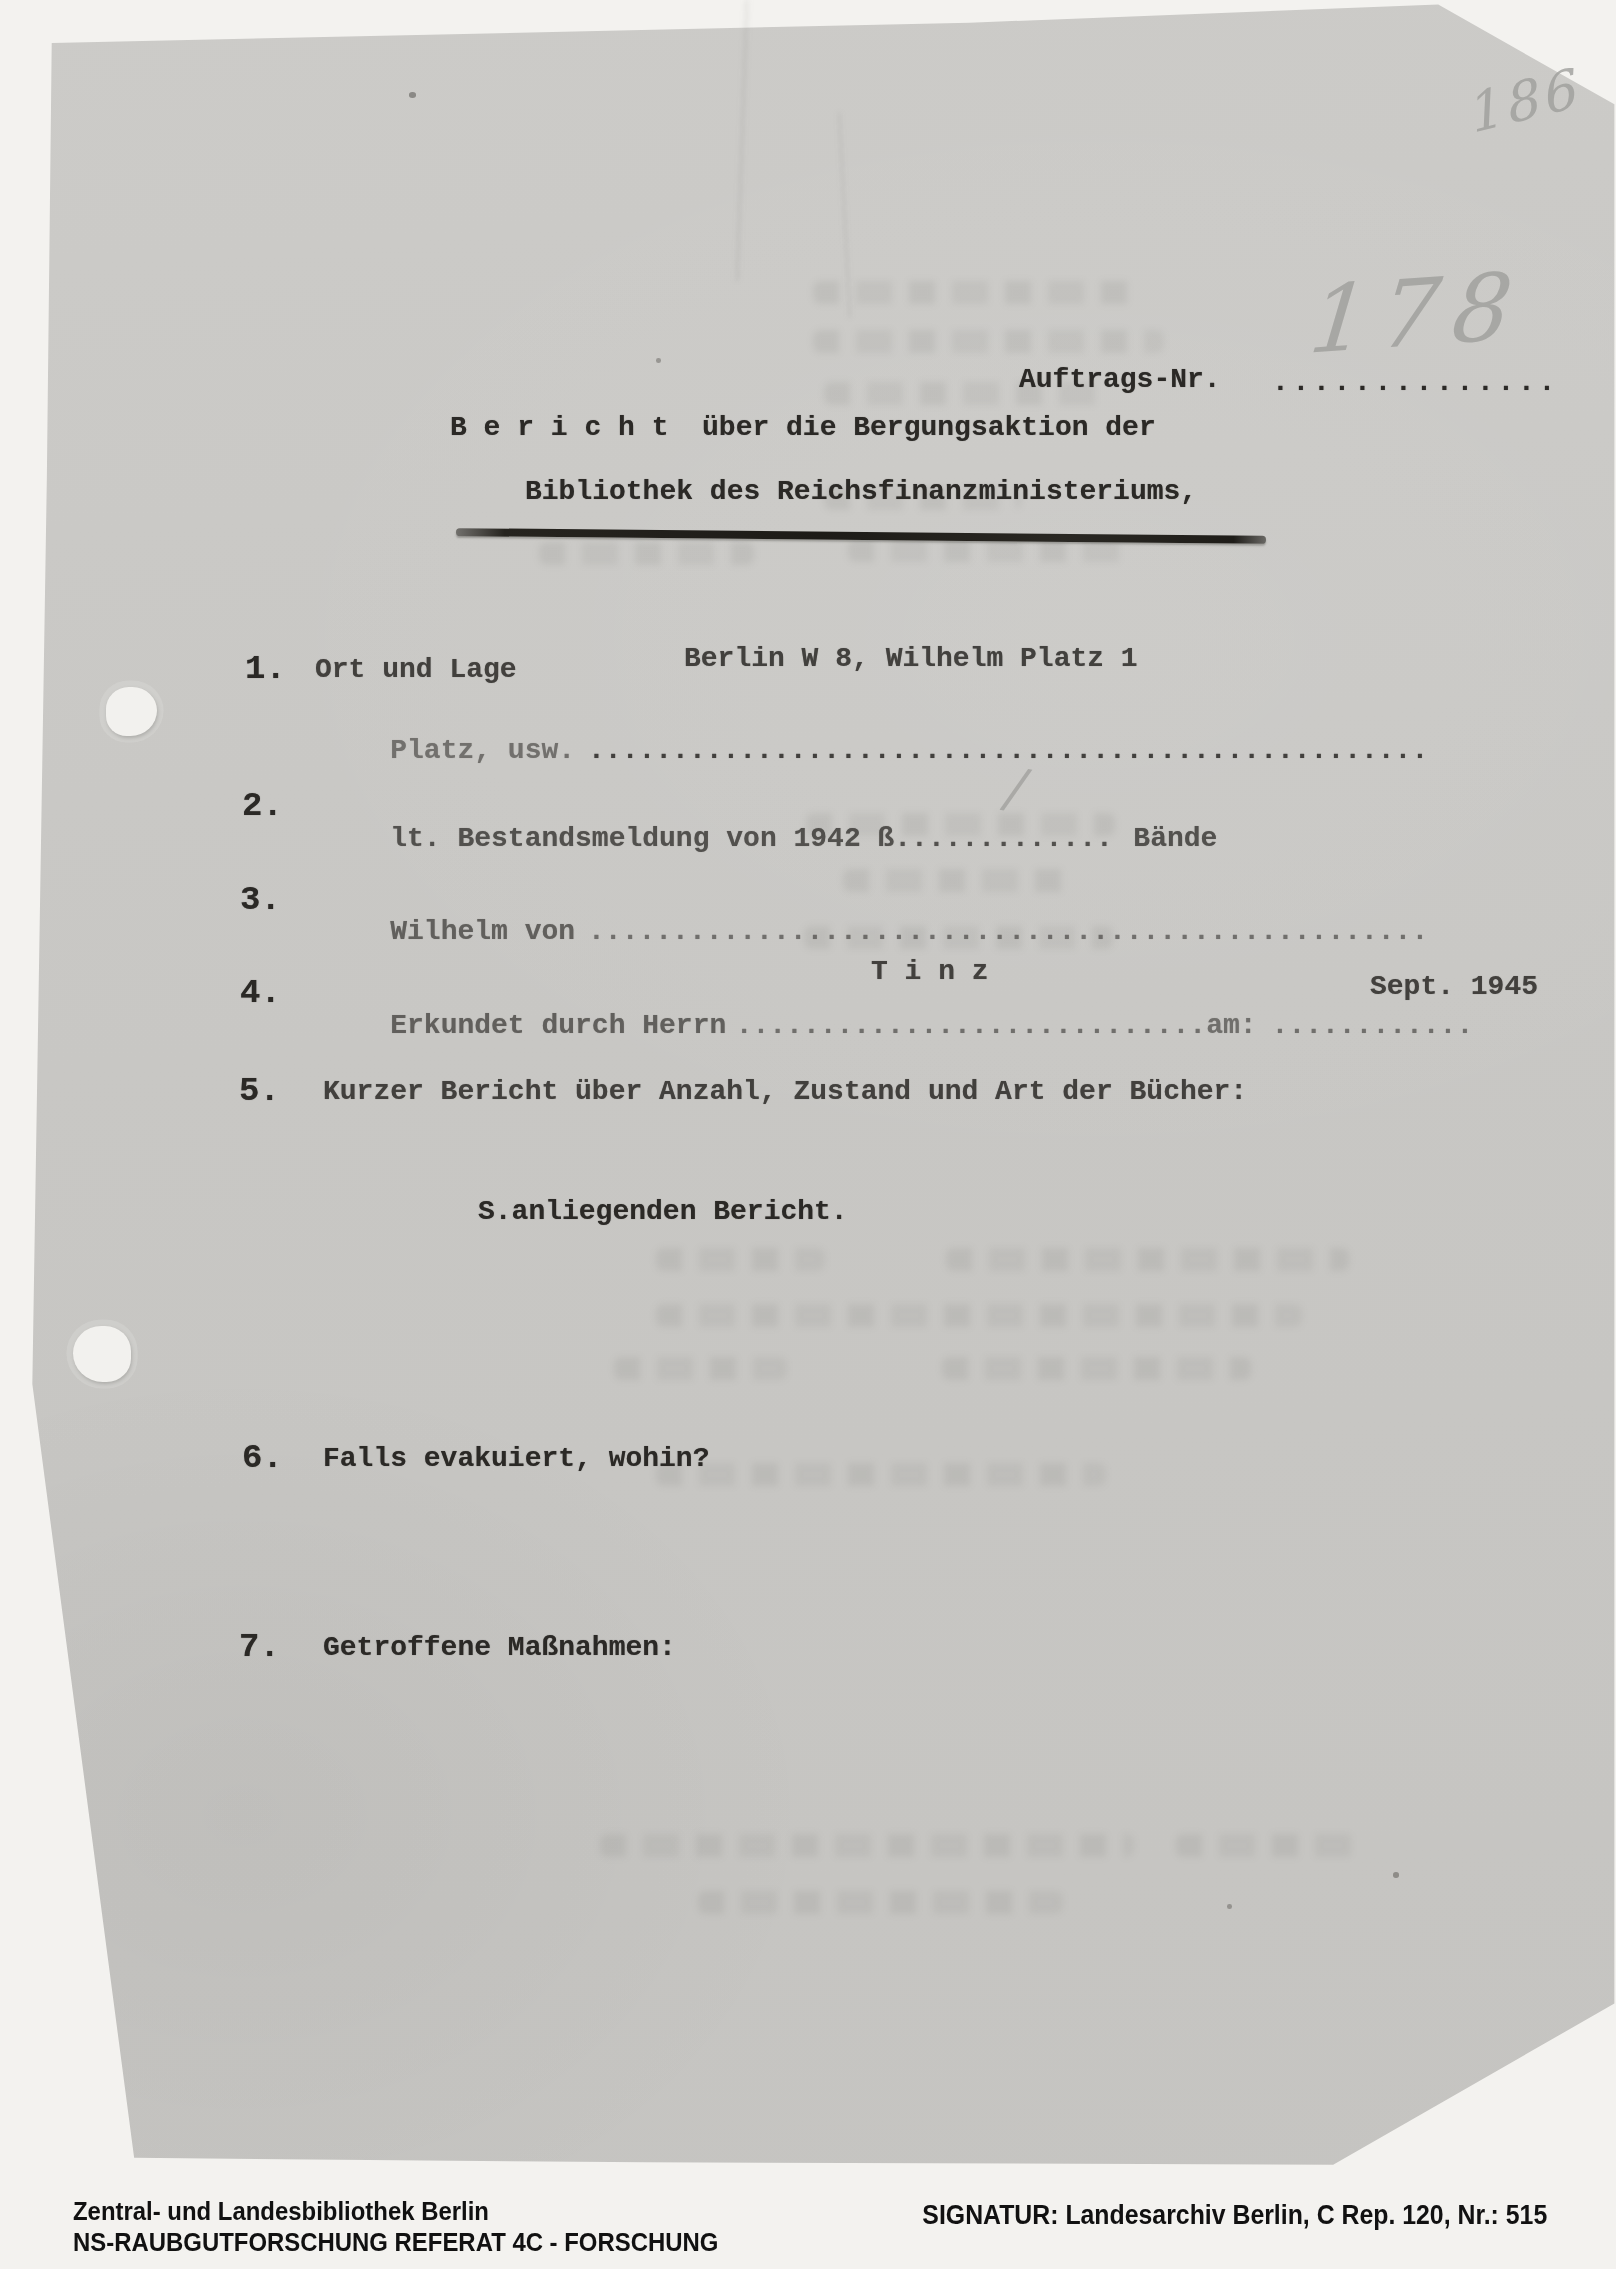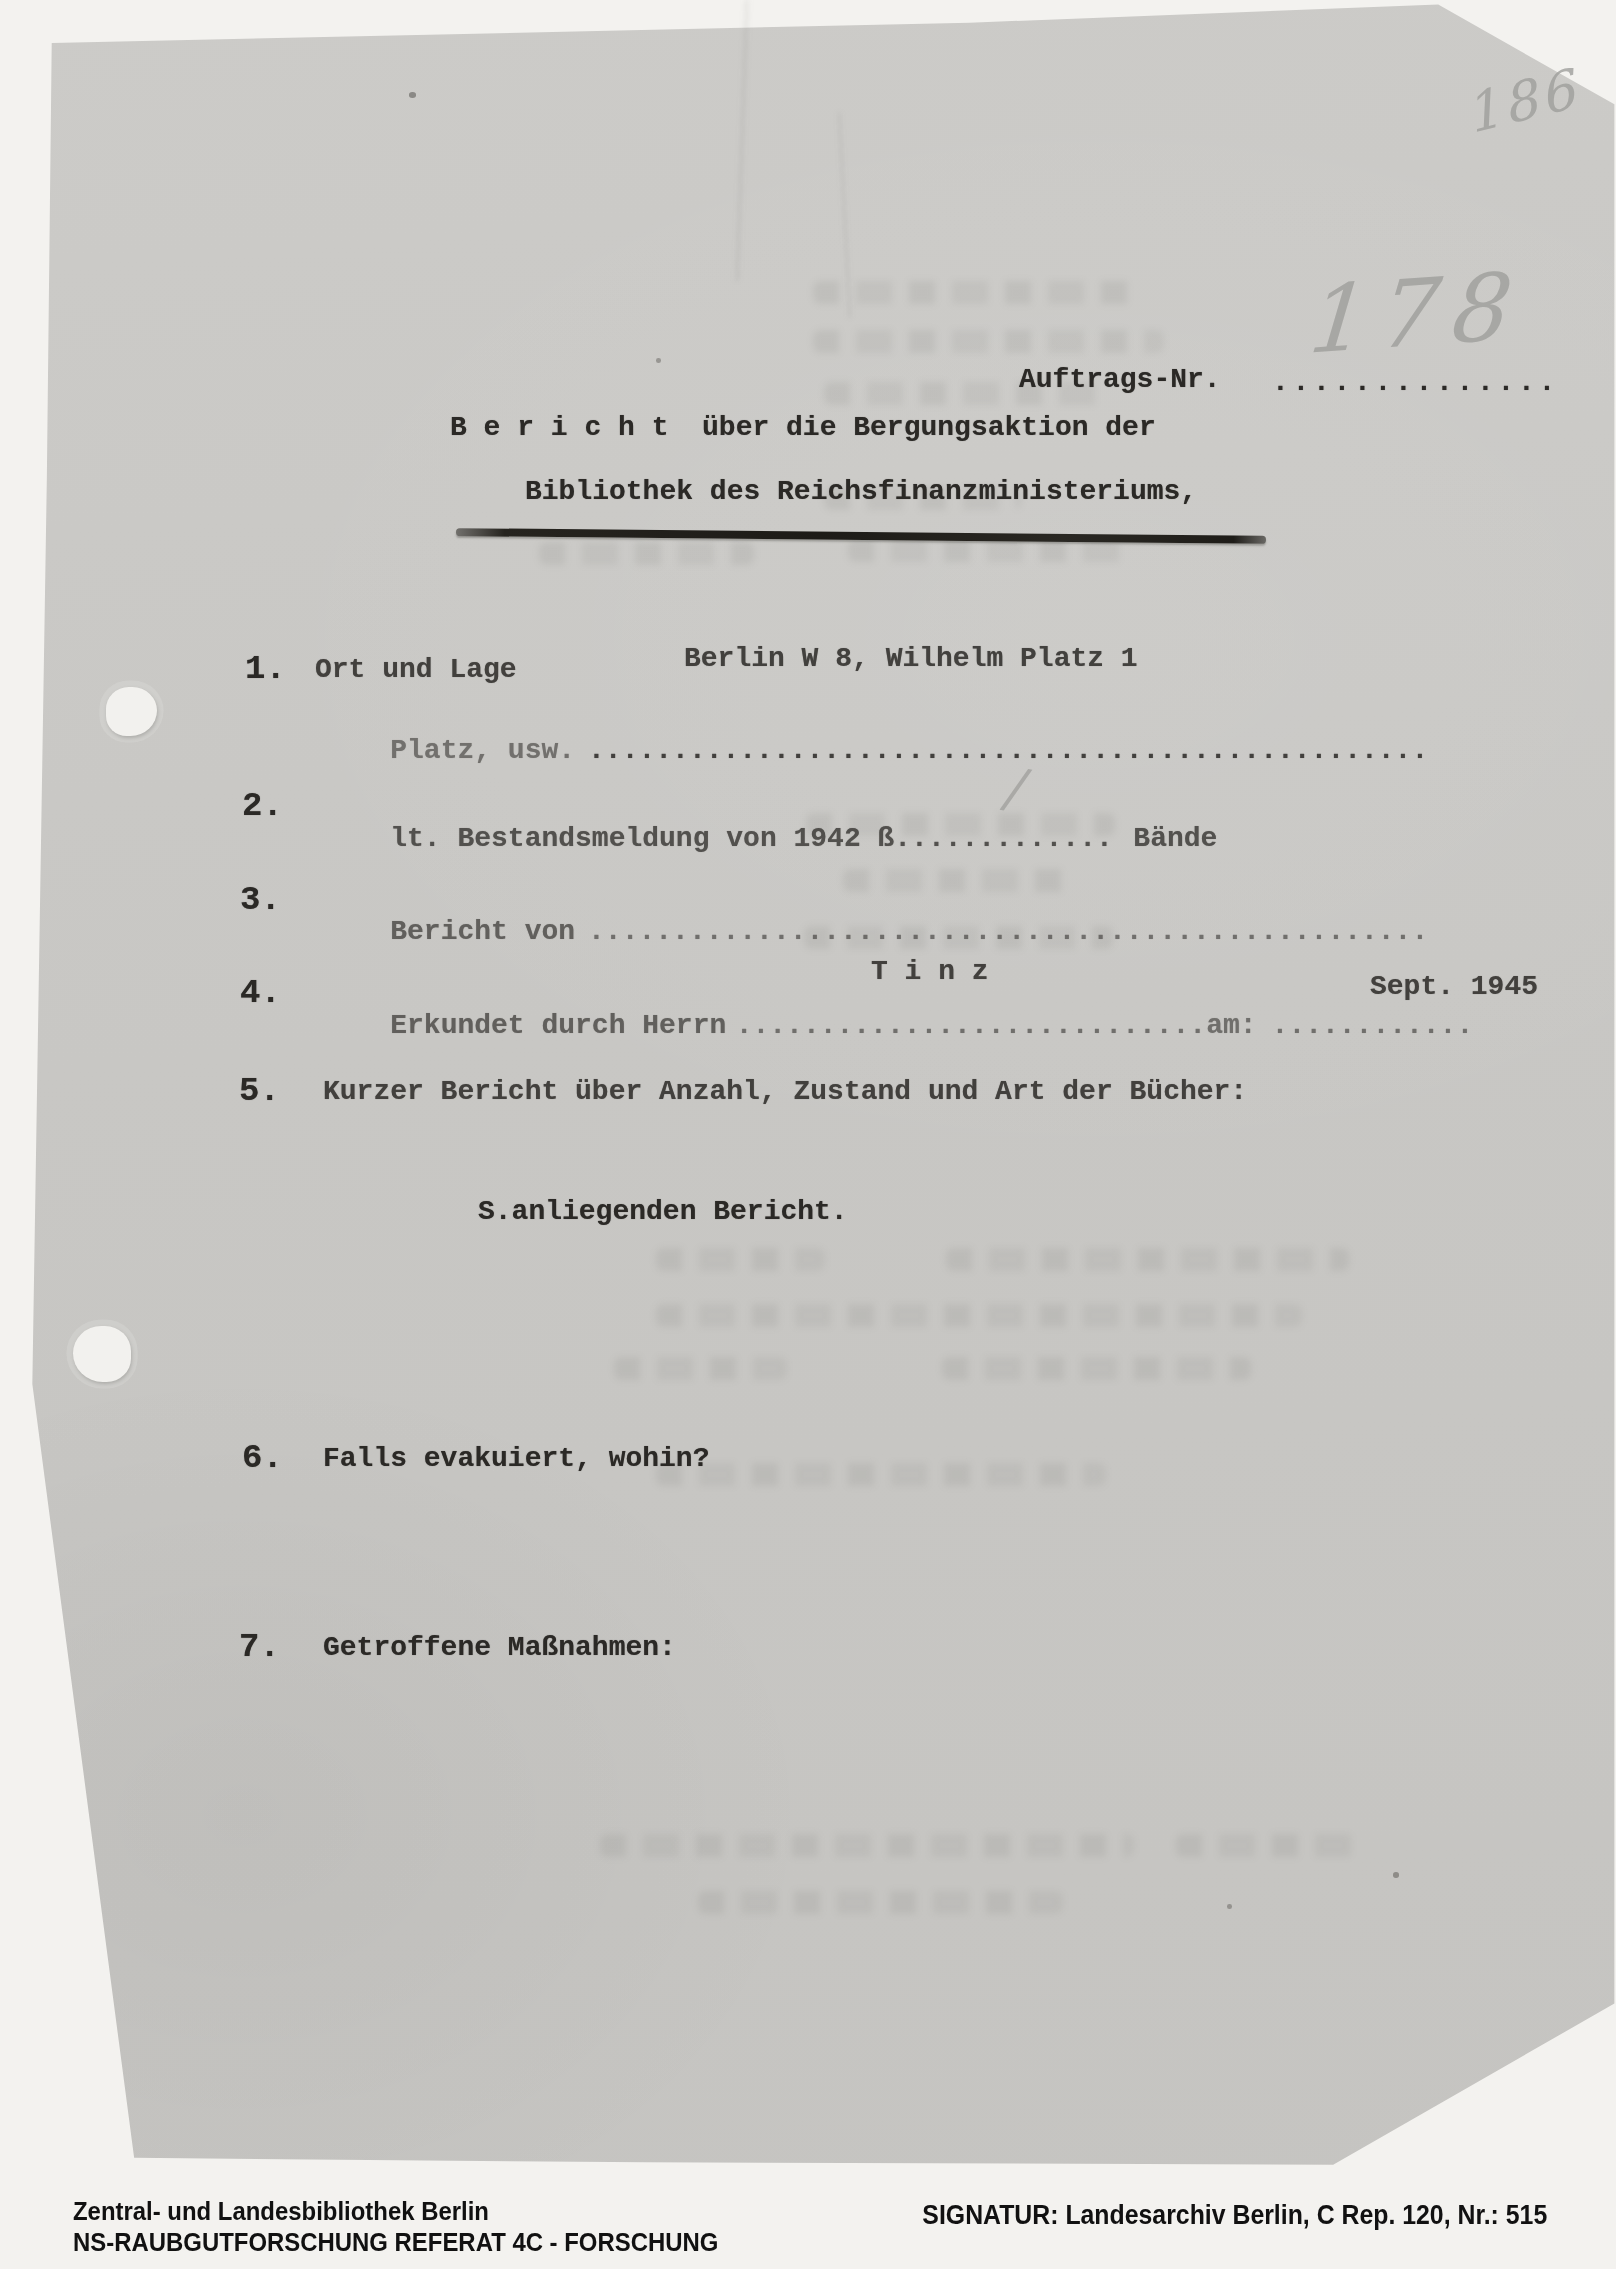--- a/index.html
+++ b/index.html
@@ -117,21 +117,21 @@
   </div>
 
   <div class="tw num" style="left:242px;top:787px;">2.</div>
   <div class="tw f75" style="left:323px;top:791px;">
     <span>lt. Bestandsmeldung von 1942 ß</span><span class="dots">.............</span><span style="margin-left:20.6px;">Bände</span>
   </div>
   <div class="pencil" style="left:1007px;top:757px;font-size:54px;transform:rotate(8deg);opacity:.75;">/</div>
 
   <div class="tw num" style="left:240px;top:881px;">3.</div>
   <div class="tw f65" style="left:323px;top:884px;">
-    <span>Bericht von</span><span class="dots f85" style="margin-left:13px;">..................................................</span>
+    <span>Wilhelm von</span><span class="dots f85" style="margin-left:13px;">..................................................</span>
   </div>
 
   <div class="tw num" style="left:240px;top:974px;">4.</div>
   <div class="tw f65" style="left:323px;top:978px;">
     <span>Erkundet durch Herrn</span><span class="dots f85" style="margin-left:9.4px;">............................</span><span class="f85" style="">am:</span><span class="dots f85" style="margin-left:15px;">............</span>
   </div>
   <div class="tw f85" style="left:871px;top:956px;">T i n z</div>
   <div class="tw f85" style="left:1370px;top:971px;">Sept. 1945</div>
 
   <div class="tw num" style="left:239px;top:1072px;">5.</div>

